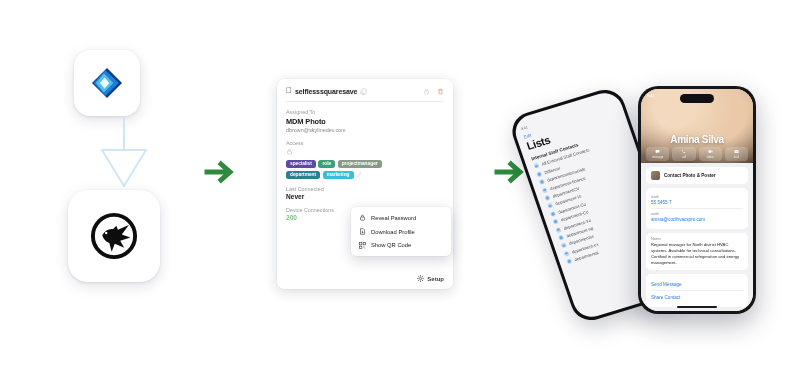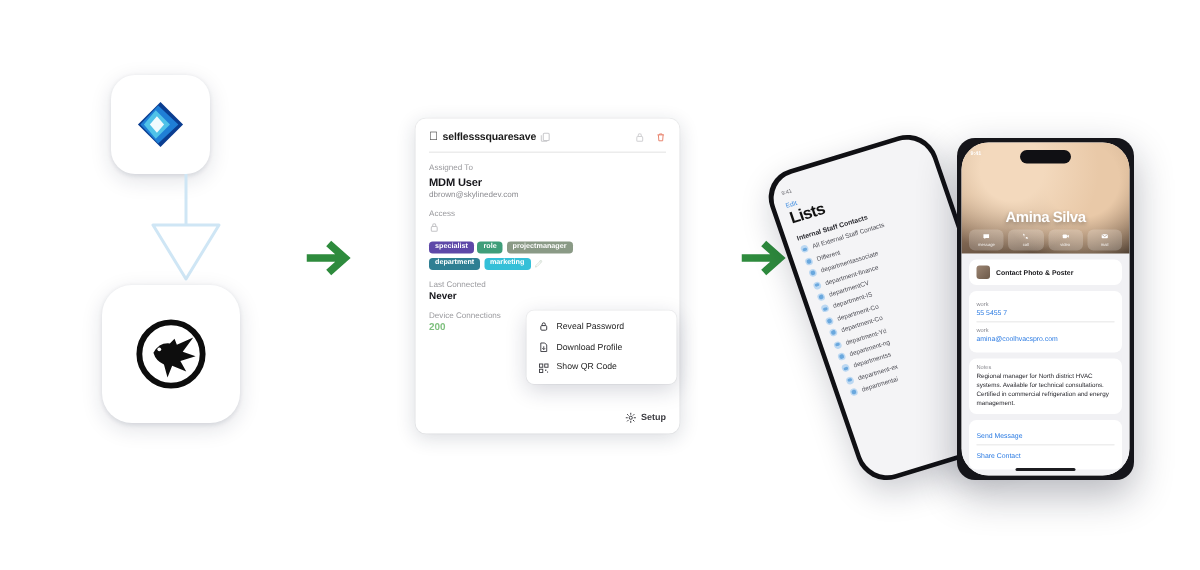--- a/index.html
+++ b/index.html
@@ -98,23 +98,23 @@
   .back-link { font-size:4.4px; color:#3a8ae0; margin-top:4px; }
   .lists-title { font-size:11px; font-weight:800; color:#111; letter-spacing:-.4px; margin-top:1px; }
   .list-group-label { font-size:4.6px; font-weight:700; color:#2a2a30; margin-top:5px; }
   .list-row { display:flex; align-items:center; gap:3px; margin-top:3.4px; }
   .list-row .bullet { width:5px; height:5px; border-radius:50%; background:#bcd8f2; flex:none;
                       display:flex; align-items:center; justify-content:center; }
   .list-row .bullet i { display:block; width:2.6px; height:2.6px; border-radius:50%; background:#6aa8de; }
   .list-row span { font-size:4.3px; color:#4d4d55; white-space:nowrap; overflow:hidden; }
 
   #phone-front {
-    position:absolute; left:638px; top:92px;
+    position:absolute; left:638px; top:86px;
     width:118px; height:228px;
-    background:#15151a; border-radius:12px;
+    background:#15151a; border-radius:20px;
     box-shadow: 0 10px 26px rgba(15,20,40,.30);
     padding:3px;
   }
   #phone-front .screen {
     width:100%; height:100%; background:#fff; border-radius:18px; overflow:hidden;
     display:flex; flex-direction:column; position:relative;
   }
   .hero {
     height:74px; position:relative; flex:none;
     background:
@@ -199,21 +199,21 @@
           <rect x="3.5" y="7" width="9" height="7" rx="1.6" fill="none" stroke="#9a9aa0" stroke-width="1.6"></rect>
           <path d="M5.6 7 V5.2 a2.4 2.4 0 0 1 4.8 0 V7" fill="none" stroke="#9a9aa0" stroke-width="1.6"></path>
         </svg>
         <svg class="mini-ico" viewBox="0 0 16 16" style="opacity:1">
           <path d="M3 4.4 H13 M6 4.4 V3 h4 v1.4 M4.4 4.4 l.7 9 h5.8 l.7-9" fill="none" stroke="#e8836d" stroke-width="1.5" stroke-linejoin="round"></path>
         </svg>
       </span>
     </div>
 
     <div class="sect-label">Assigned To</div>
-    <div class="sect-strong">MDM User</div>
+    <div class="sect-strong">MDM Photo</div>
     <div class="sect-sub">dbrown@skylinedev.com</div>
 
     <div class="sect-label">Access</div>
     <svg style="width:7px;height:7px;margin-top:2px;opacity:.5" viewBox="0 0 16 16">
       <rect x="3.5" y="7" width="9" height="7" rx="1.6" fill="none" stroke="#8a8a90" stroke-width="1.6"></rect>
       <path d="M5.6 7 V5.2 a2.4 2.4 0 0 1 4.8 0 V7" fill="none" stroke="#8a8a90" stroke-width="1.6"></path>
     </svg>
 
     <div class="tag-rows">
       <div class="tag-row">

